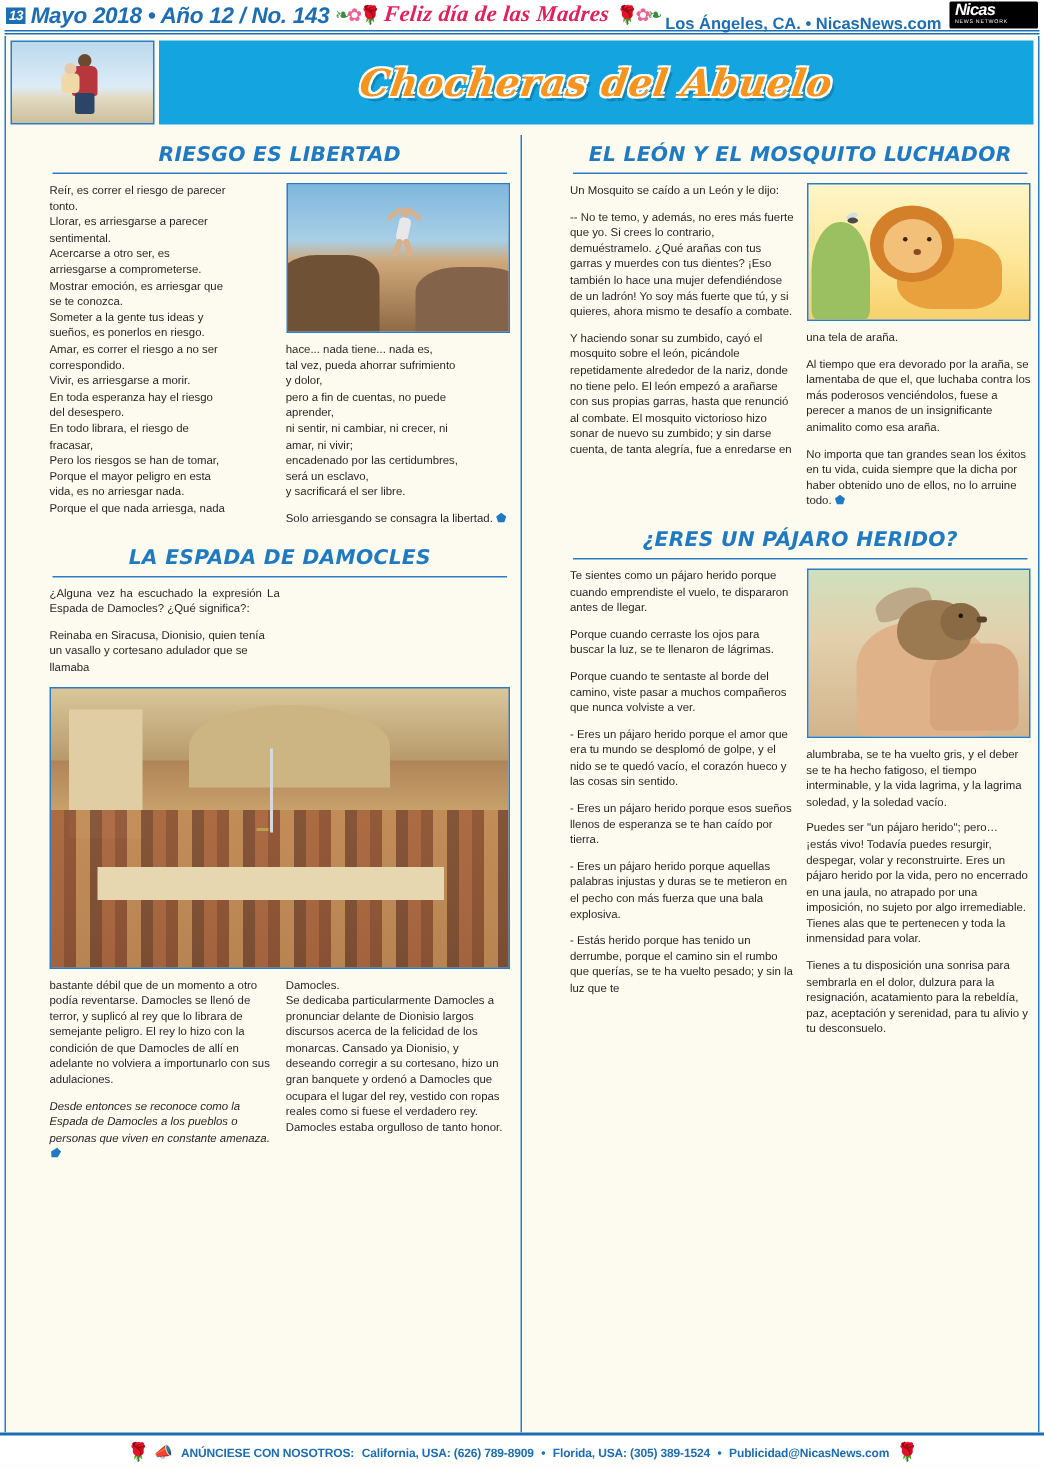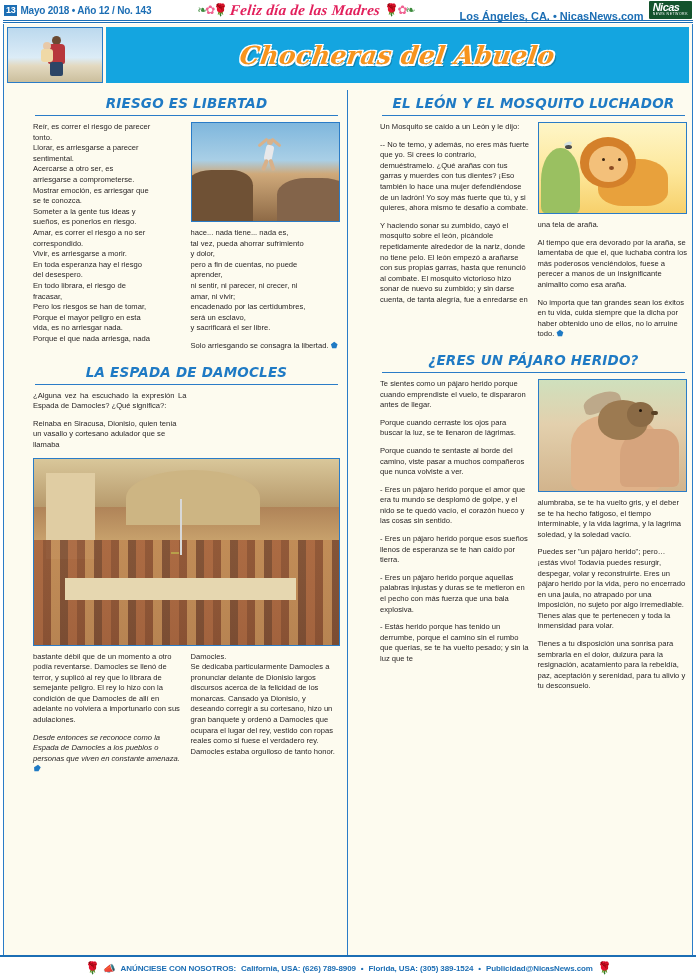--- a/index.html
+++ b/index.html
@@ -15,50 +15,50 @@
 
   
   .masthead {
     height:20px;
     display:flex;
     align-items:center;
     justify-content:space-between;
     padding:0 4px;
     background:#ffffff;
   }
-  .mh-left { display:flex; align-items:center; gap:3px; }
+  .mh-left { display:flex; align-items:center; gap:3px;font-style:italic; }
   .mh-daybox {
     background:#1c6eb4; color:#fff;
     font-size:9px; font-weight:bold;
     padding:1px 2px; line-height:1;
     letter-spacing:-0.3px;
   }
   .mh-dateline {
-    color:#1c6eb4; font-size:10px; font-weight:bold;
+    color:#1c6eb4; font-size:15px; font-weight:bold;
     font-family:"Liberation Sans", sans-serif;
     letter-spacing:-0.2px; white-space:nowrap;
   }
   .mh-center { display:flex; align-items:center; gap:4px; }
   .mh-greet {
     color:#e2205c;
     font-size:15px;
     font-style:italic; font-weight:bold;
     font-family:"Liberation Serif", serif;
     letter-spacing:0.3px;
     white-space:nowrap;
     transform:skewX(-6deg);
   }
   .rose { font-size:12px; line-height:1; letter-spacing:-2px; }
   .rose .r1 { color:#e2205c; }
   .rose .r2 { color:#f06292; }
   .rose .g  { color:#3d8b3d; }
   .mh-right { display:flex; align-items:center; gap:5px; }
   .mh-city { color:#1c6eb4; font-size:11px; font-weight:bold; white-space:nowrap;margin-top:12px; }
   .mh-logo {
-    background:#14532d; color:#fff; padding:1px 4px 2px 4px;
+    background:#000000; color:#fff; padding:1px 20px 2px 4px;
     font-size:11px; font-weight:bold; font-style:italic;
     line-height:1; letter-spacing:-0.5px;
     border-radius:1px;
   }
   .mh-logo .sub { display:block; font-size:3.5px; font-style:normal; letter-spacing:0.5px; font-weight:normal; }
 
   .mh-rule { height:3px; border-top:1px solid #1c6eb4; border-bottom:1px solid #1c6eb4; background:#fff; margin:0 3px; }
 
   
   .page {
@@ -292,21 +292,21 @@
                 <div class="jleg1"></div>
                   <div class="jleg2"></div>
               </div>
             </div>
             <div class="poem">
               <div class="ln">hace... nada tiene... nada es,</div>
               <div class="ln">tal vez, pueda ahorrar sufrimiento</div>
               <div class="ln">y dolor,</div>
               <div class="ln">pero a fin de cuentas, no puede</div>
               <div class="ln">aprender,</div>
-              <div class="ln">ni sentir, ni parecer, ni crecer, ni</div>
+              <div class="ln">ni sentir, ni cambiar, ni crecer, ni</div>
               <div class="ln">amar, ni vivir;</div>
               <div class="ln">encadenado por las certidumbres,</div>
               <div class="ln">será un esclavo,</div>
               <div class="ln">y sacrificará el ser libre.</div>
             </div>
             <p style="margin-top:7px;"><span>Solo arriesgando se consagra la libertad.</span> <span class="bullet">⬟</span></p>
           </div>
         </div>
       </div>
 

